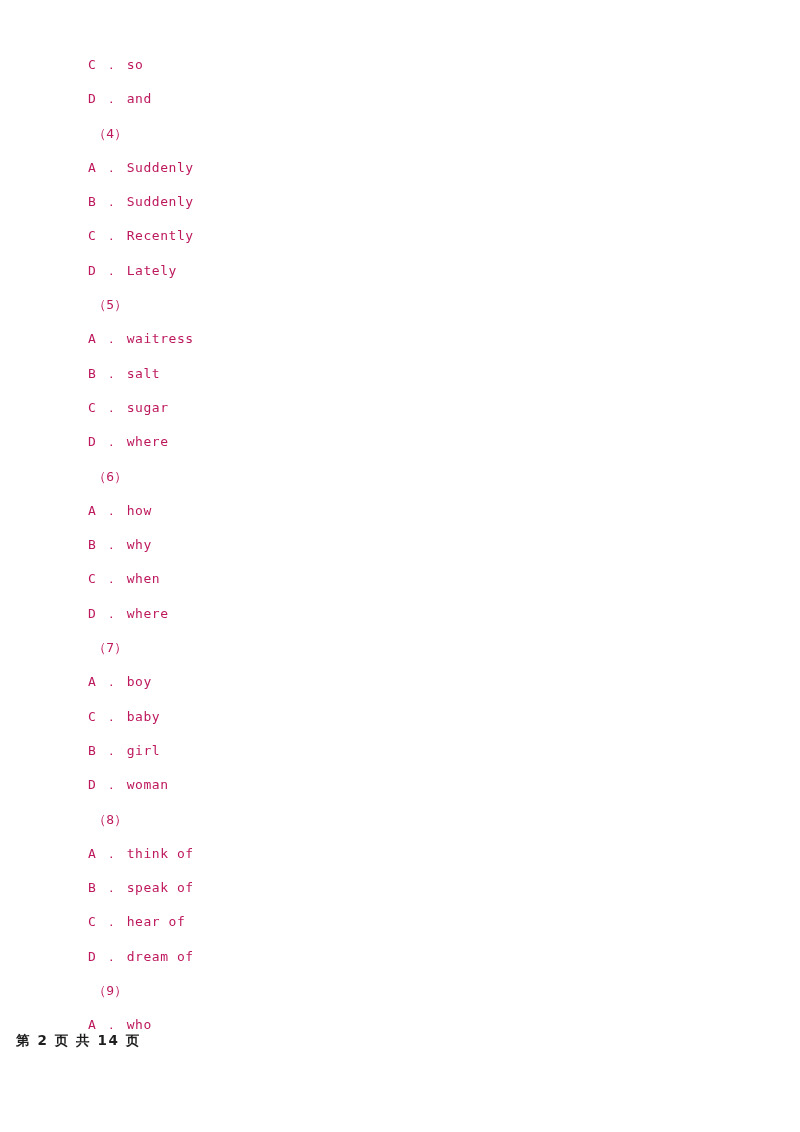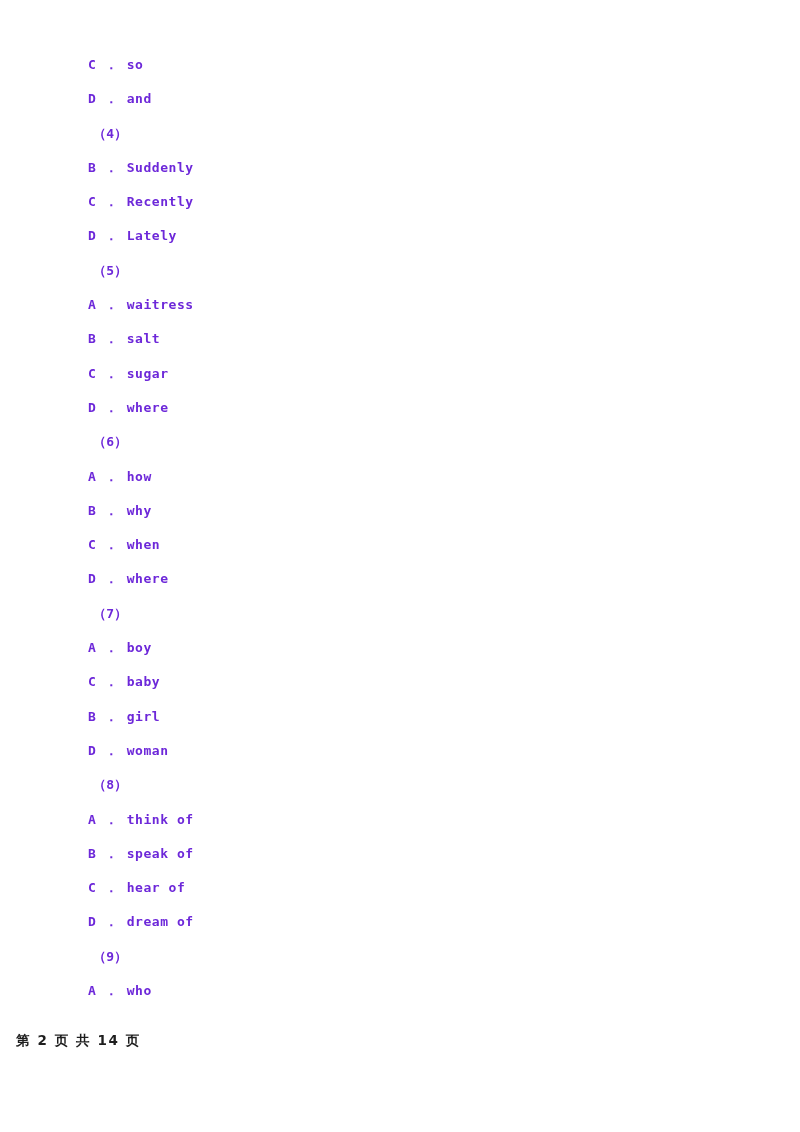--- a/index.html
+++ b/index.html
@@ -23,24 +23,24 @@
     position: absolute;
     left: 88px;
     top: 48px;
     width: 620px;
   }
 
   .line {
     height: 34.3px;
     line-height: 34.3px;
     font-size: 13px;
-    color: #6d28d9;
+    color: #be185d;
     white-space: pre;
     letter-spacing: 0.55px;
-    font-weight: 700;
+    font-weight: 400;
     -webkit-font-smoothing: antialiased;
   }
 
   
   .line.option {
     padding-left: 0px;
   }
 
   
   .line.group {
@@ -65,20 +65,21 @@
 </style>
 </head>
 <body>
 
 <div class="page">
 
   <div class="content">
       <div class="line option">C ． so</div>
       <div class="line option">D ． and</div>
       <div class="line group">（4）</div>
+      <div class="line option">A ． Suddenly</div>
       <div class="line option">B ． Suddenly</div>
       <div class="line option">C ． Recently</div>
       <div class="line option">D ． Lately</div>
       <div class="line group">（5）</div>
       <div class="line option">A ． waitress</div>
       <div class="line option">B ． salt</div>
       <div class="line option">C ． sugar</div>
       <div class="line option">D ． where</div>
       <div class="line group">（6）</div>
       <div class="line option">A ． how</div>

